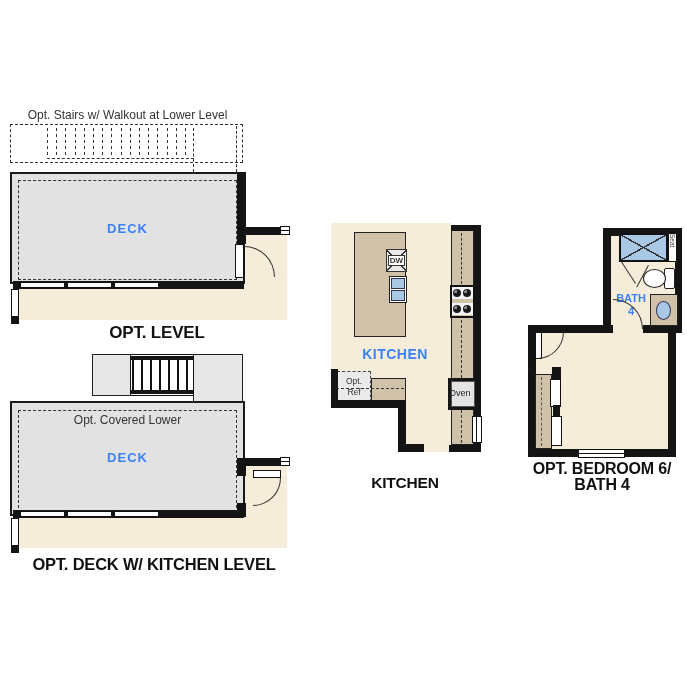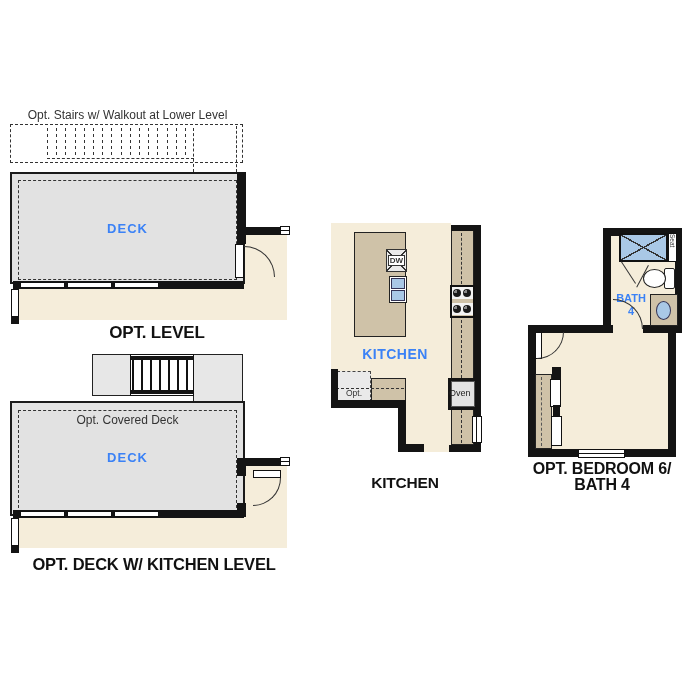--- a/index.html
+++ b/index.html
@@ -83,21 +83,21 @@
 
     <div class="stairpanel" style="left:92px;top:9px;width:39px;height:42px;"></div>
     <div class="stairpanel" style="left:193px;top:9px;width:50px;height:59px;"></div>
     <div class="whitebox" style="left:130px;top:9px;width:64px;height:42px;"></div>
     <div class="wall" style="left:131px;top:11px;width:62px;height:4px;"></div>
     <div class="wall" style="left:131px;top:45px;width:62px;height:4px;"></div>
     <div class="treads2" style="left:132px;top:15px;width:60px;height:30px;"></div>
 
     <div class="deck" style="left:10px;top:56px;width:235px;height:115px;"></div>
     <div class="dashedrect" style="left:18px;top:65px;width:219px;height:103px;"></div>
-    <div class="note" style="left:10px;top:68px;width:235px;">Opt. Covered Deck</div>
+    <div class="note" style="left:10px;top:68px;width:235px;">Opt. Covered Lower</div>
     <div class="room" style="left:10px;top:105px;width:235px;font-size:13px;letter-spacing:1px;">DECK</div>
 
     <div class="wall" style="left:243px;top:113px;width:38px;height:8px;"></div>
     <div class="winH" style="left:280px;top:112px;width:10px;height:9px;"></div>
     <div class="wall" style="left:237px;top:113px;width:9px;height:18px;"></div>
     <div class="whitebox" style="left:253px;top:125px;width:28px;height:8px;"></div>
     <div class="arc-br" style="left:253px;top:133px;width:28px;height:28px;"></div>
     <div class="wall" style="left:237px;top:158px;width:9px;height:14px;"></div>
 
     <div class="wall" style="left:13px;top:165px;width:231px;height:8px;"></div>
@@ -117,21 +117,21 @@
 
     <div class="tan" style="left:354px;top:232px;width:52px;height:105px;"></div>
     <div class="lightbox xpat" style="left:386px;top:249px;width:21px;height:23px;"></div>
     <div style="left:388px;top:255px;width:17px;height:11px;background:#fff;border:1px solid #333;font-size:8px;font-weight:bold;color:#333;text-align:center;line-height:9px;">DW</div>
     <div class="whitebox" style="left:389px;top:276px;width:18px;height:27px;border-color:#222;"></div>
     <div style="left:391px;top:278px;width:14px;height:11px;background:var(--blue,#a9c8e6);border:1px solid #335;"></div>
     <div style="left:391px;top:290px;width:14px;height:11px;background:var(--blue,#a9c8e6);border:1px solid #335;"></div>
 
     <div class="room" style="left:325px;top:346px;width:140px;font-size:14px;letter-spacing:0.5px;">KITCHEN</div>
 
-    <div style="left:337px;top:371px;width:34px;height:31px;background:var(--appliance,#eaeaea);border:1.5px dashed #444;font-size:8.5px;color:#333;text-align:center;line-height:11px;padding-top:16px;">
+    <div style="left:337px;top:371px;width:34px;height:31px;background:var(--appliance,#eaeaea);border:1.5px dashed #444;font-size:8.5px;color:#333;text-align:center;line-height:11px;padding-top:4px;">
       <span style="position:static;display:block;">Opt.</span>
       <span style="position:static;display:block;">Ref</span>
     </div>
     <div class="tan" style="left:371px;top:378px;width:35px;height:24px;"></div>
     <div class="hdash" style="left:331px;top:388px;width:73px;"></div>
 
     <div class="wall" style="left:331px;top:369px;width:7px;height:39px;"></div>
     <div class="wall" style="left:331px;top:400px;width:75px;height:8px;"></div>
     <div class="wall" style="left:398px;top:400px;width:8px;height:52px;"></div>
     <div class="wall" style="left:398px;top:444px;width:26px;height:8px;"></div>

